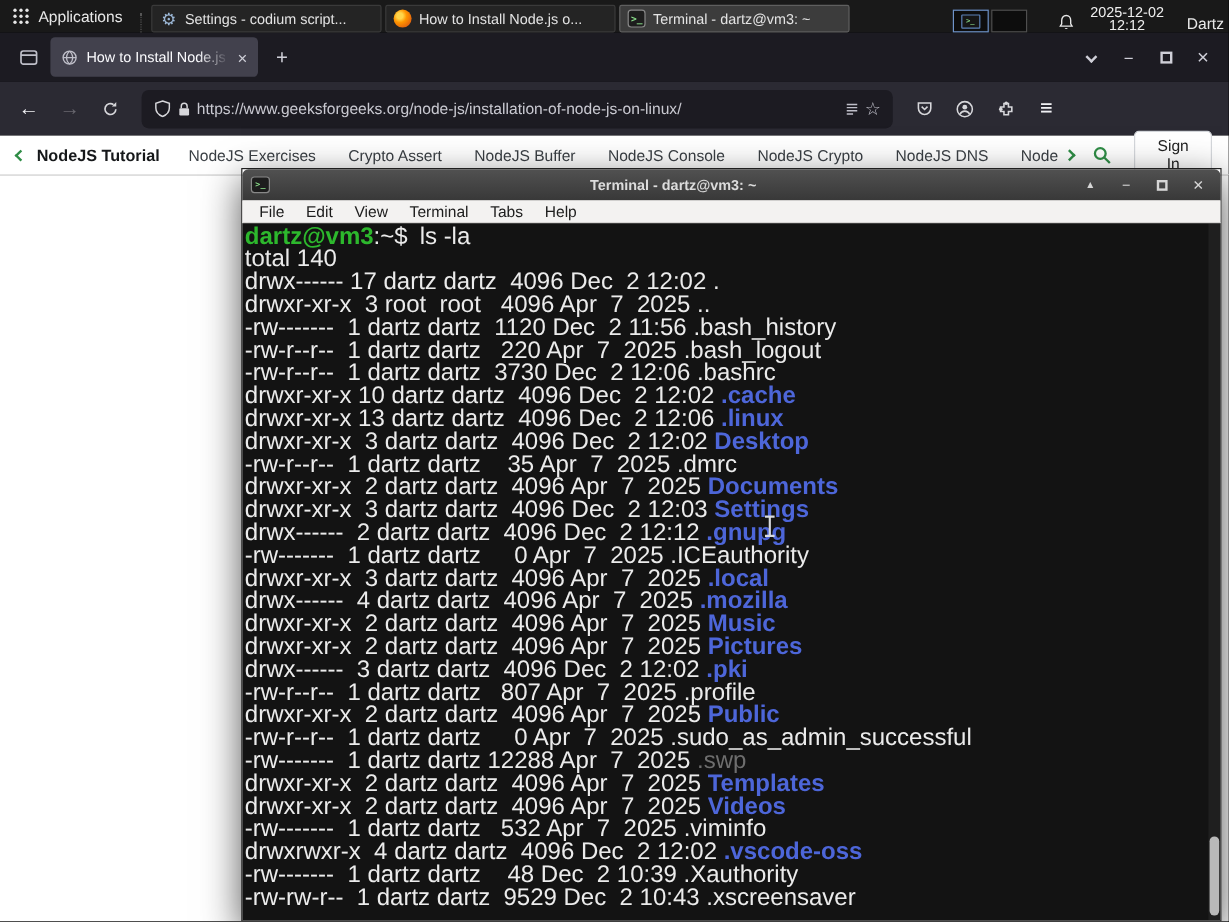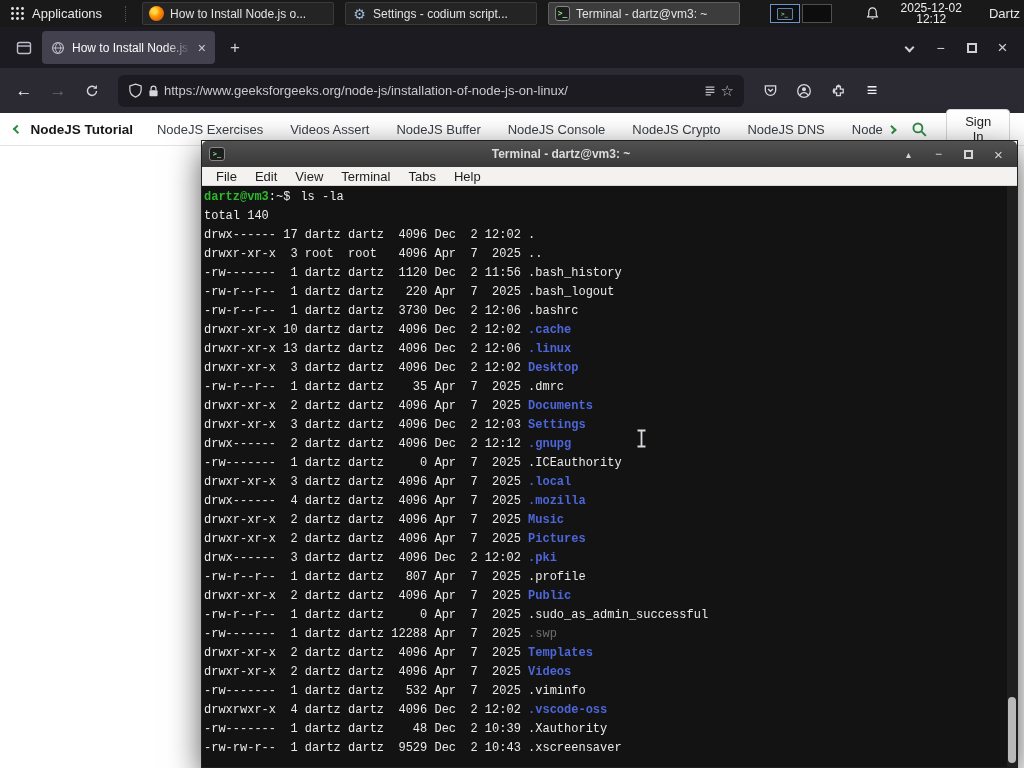--- a/index.html
+++ b/index.html
@@ -1,20 +1,20 @@
 <!DOCTYPE html>
 <html style="--gfg-green: #2f8d46; --term-green: #2db82d; --term-blue: #4d66d9; --term-dim: #6e6e6e;"><head>
 <meta charset="utf-8">
 <style>
   *{margin:0;padding:0;box-sizing:border-box}
   html,body{width:1024px;height:768px;overflow:hidden;background:#000;font-family:"Liberation Sans",sans-serif}
   #screen{position:relative;width:1024px;height:768px}
 
   
-  #panel{position:absolute;top:0;left:0;right:0;height:27px;background:#191919;display:flex;align-items:center;color:#e8e8e8;font-size:13px;z-index:60;gap:11px}
+  #panel{position:absolute;top:0;left:0;right:0;height:27px;background:#191919;display:flex;align-items:flex-end;color:#e8e8e8;font-size:13px;z-index:60;gap:3px}
   .p-apps{display:flex;align-items:center;gap:7px;padding:0 10px;height:100%;cursor:default}
   .p-sep{width:4px;height:16px;border-left:1px dotted #555;margin:0 2px}
   .p-task{display:flex;align-items:center;gap:6px;width:192px;height:23px;padding:0 6px;background:#242424;border:1px solid #3a3a3a;border-radius:2px;overflow:hidden}
   .p-task.active{background:#3c3c3c;border-color:#5f5f5f}
   .tl{font-size:12px;white-space:nowrap;overflow:hidden;text-overflow:ellipsis;color:#e3e3e3}
   .ti{flex:0 0 auto;width:15px;height:15px;border-radius:50%}
   .ti.ff{background:radial-gradient(circle at 35% 35%,#ffd54a 0 18%,#ff9500 40%,#e3640c 75%,#c2470a 100%)}
   .ti.gear{display:flex;align-items:center;justify-content:center;font-size:14px;color:#9db9d8;background:none;border-radius:0}
   .g-gear::before{content:"\2699"}
   .ti.term,.t-ico{border-radius:3px;background:#1d1d1d;border:1px solid #888;color:#8ce28c;font:bold 8px/13px "DejaVu Sans Mono",monospace;text-align:center}
@@ -69,21 +69,21 @@
   .page{flex:1;background:#fff}
 
   
   #terminal{position:absolute;left:201px;top:140px;width:817px;height:628px;display:flex;flex-direction:column;box-shadow:0 10px 30px rgba(0,0,0,.65);border:1px solid #1f1f1f;z-index:40}
   .t-title{height:26px;background:linear-gradient(#515151,#383838);border-radius:5px 5px 0 0;display:flex;align-items:center;padding:0 7px;gap:7px;color:#e4e4e4;flex:0 0 auto}
   .t-ico{width:16px;height:14px;font-size:7px;line-height:12px}
   .t-title-text{flex:1;text-align:center;font-size:12px;font-weight:bold;color:#dcdcdc;white-space:nowrap;overflow:hidden}
   .t-btn{width:23px;height:20px;display:flex;align-items:center;justify-content:center;color:#d6d6d6;font-size:12px}
   .t-menu{height:19px;background:#f3f2f1;border-bottom:1px solid #d8d6d4;display:flex;align-items:center;padding-left:5px;color:#1d1d1d;flex:0 0 auto}
   .t-menu span{font-size:13px;padding:0 9px}
-  .t-body{flex:1;background:#131313;position:relative;overflow:hidden;padding:2px 0 9px 2px;font-family:Liberation Mono, monospace;font-size:12px;line-height:19px;color:#ebebeb}
+  .t-body{flex:1;background:#131313;position:relative;overflow:hidden;padding:2px 0 9px 2px;font-family:Liberation Sans, sans-serif;font-size:20px;line-height:19px;color:#ebebeb}
   .tline{white-space:pre}
   .tgreen{color:var(--term-green,#2db82d);font-weight:bold}
   .cmd{margin-left:10px}
   .n-dir{color:var(--term-blue,#4d66d9);font-weight:bold}
   .n-file{color:#ebebeb}
   .n-dim{color:var(--term-dim,#6e6e6e)}
   .t-scroll{position:absolute;top:0;right:0;width:10px;height:100%;background:rgba(255,255,255,.05)}
   .thumb{position:absolute;right:1px;bottom:4px;width:8px;height:66px;background:#b9b9b9;border-radius:4px}
   .ibeam{position:absolute;left:434px;top:243px}
 </style>
@@ -106,26 +106,26 @@
               <circle cx="2.5" cy="12.5" r="1.4"></circle>
               <circle cx="7.5" cy="12.5" r="1.4"></circle>
               <circle cx="12.5" cy="12.5" r="1.4"></circle>
             </g>
           </svg>
       </span>
       <span>Applications</span>
     </div>
     <div class="p-sep"></div>
     <div class="p-task">
+      <span class="ti gear g-gear"></span>
+      <span class="tl">Settings - codium script...</span>
+    </div>
+    <div class="p-task">
       <span class="ti ff"></span>
       <span class="tl">How to Install Node.js o...</span>
-    </div>
-    <div class="p-task">
-      <span class="ti gear g-gear"></span>
-      <span class="tl">Settings - codium script...</span>
     </div>
     <div class="p-task active">
       <span class="ti term g-termico"></span>
       <span class="tl">Terminal - dartz@vm3: ~</span>
     </div>
     <div class="p-flex"></div>
     <div class="pager">
       <span class="ws active">
           <span class="mini"></span>
         </span>
@@ -223,21 +223,21 @@
             <circle cx="3.2" cy="8.5" r="1.6" fill="#d7d7db"></circle>
           </svg>
       </span>
       <span class="nav-btn g-menu"></span>
     </div>
 
     <div class="siteheader">
       <i class="cv left gfg"></i>
       <span class="site-link strong">NodeJS Tutorial</span>
       <span class="site-link">NodeJS Exercises</span>
-      <span class="site-link">Videos Assert</span>
+      <span class="site-link">Crypto Assert</span>
       <span class="site-link">NodeJS Buffer</span>
       <span class="site-link">NodeJS Console</span>
       <span class="site-link">NodeJS Crypto</span>
       <span class="site-link">NodeJS DNS</span>
       <span class="site-link" style="margin-right:6px">Node</span>
       <div class="p-flex"></div>
       <i class="cv right gfg"></i>
       <span class="site-search">
         <svg width="17" height="17" viewBox="0 0 16 16">
             <circle cx="6.5" cy="6.5" r="4.2" fill="none" stroke="#2f8d46" stroke-width="1.8"></circle>

